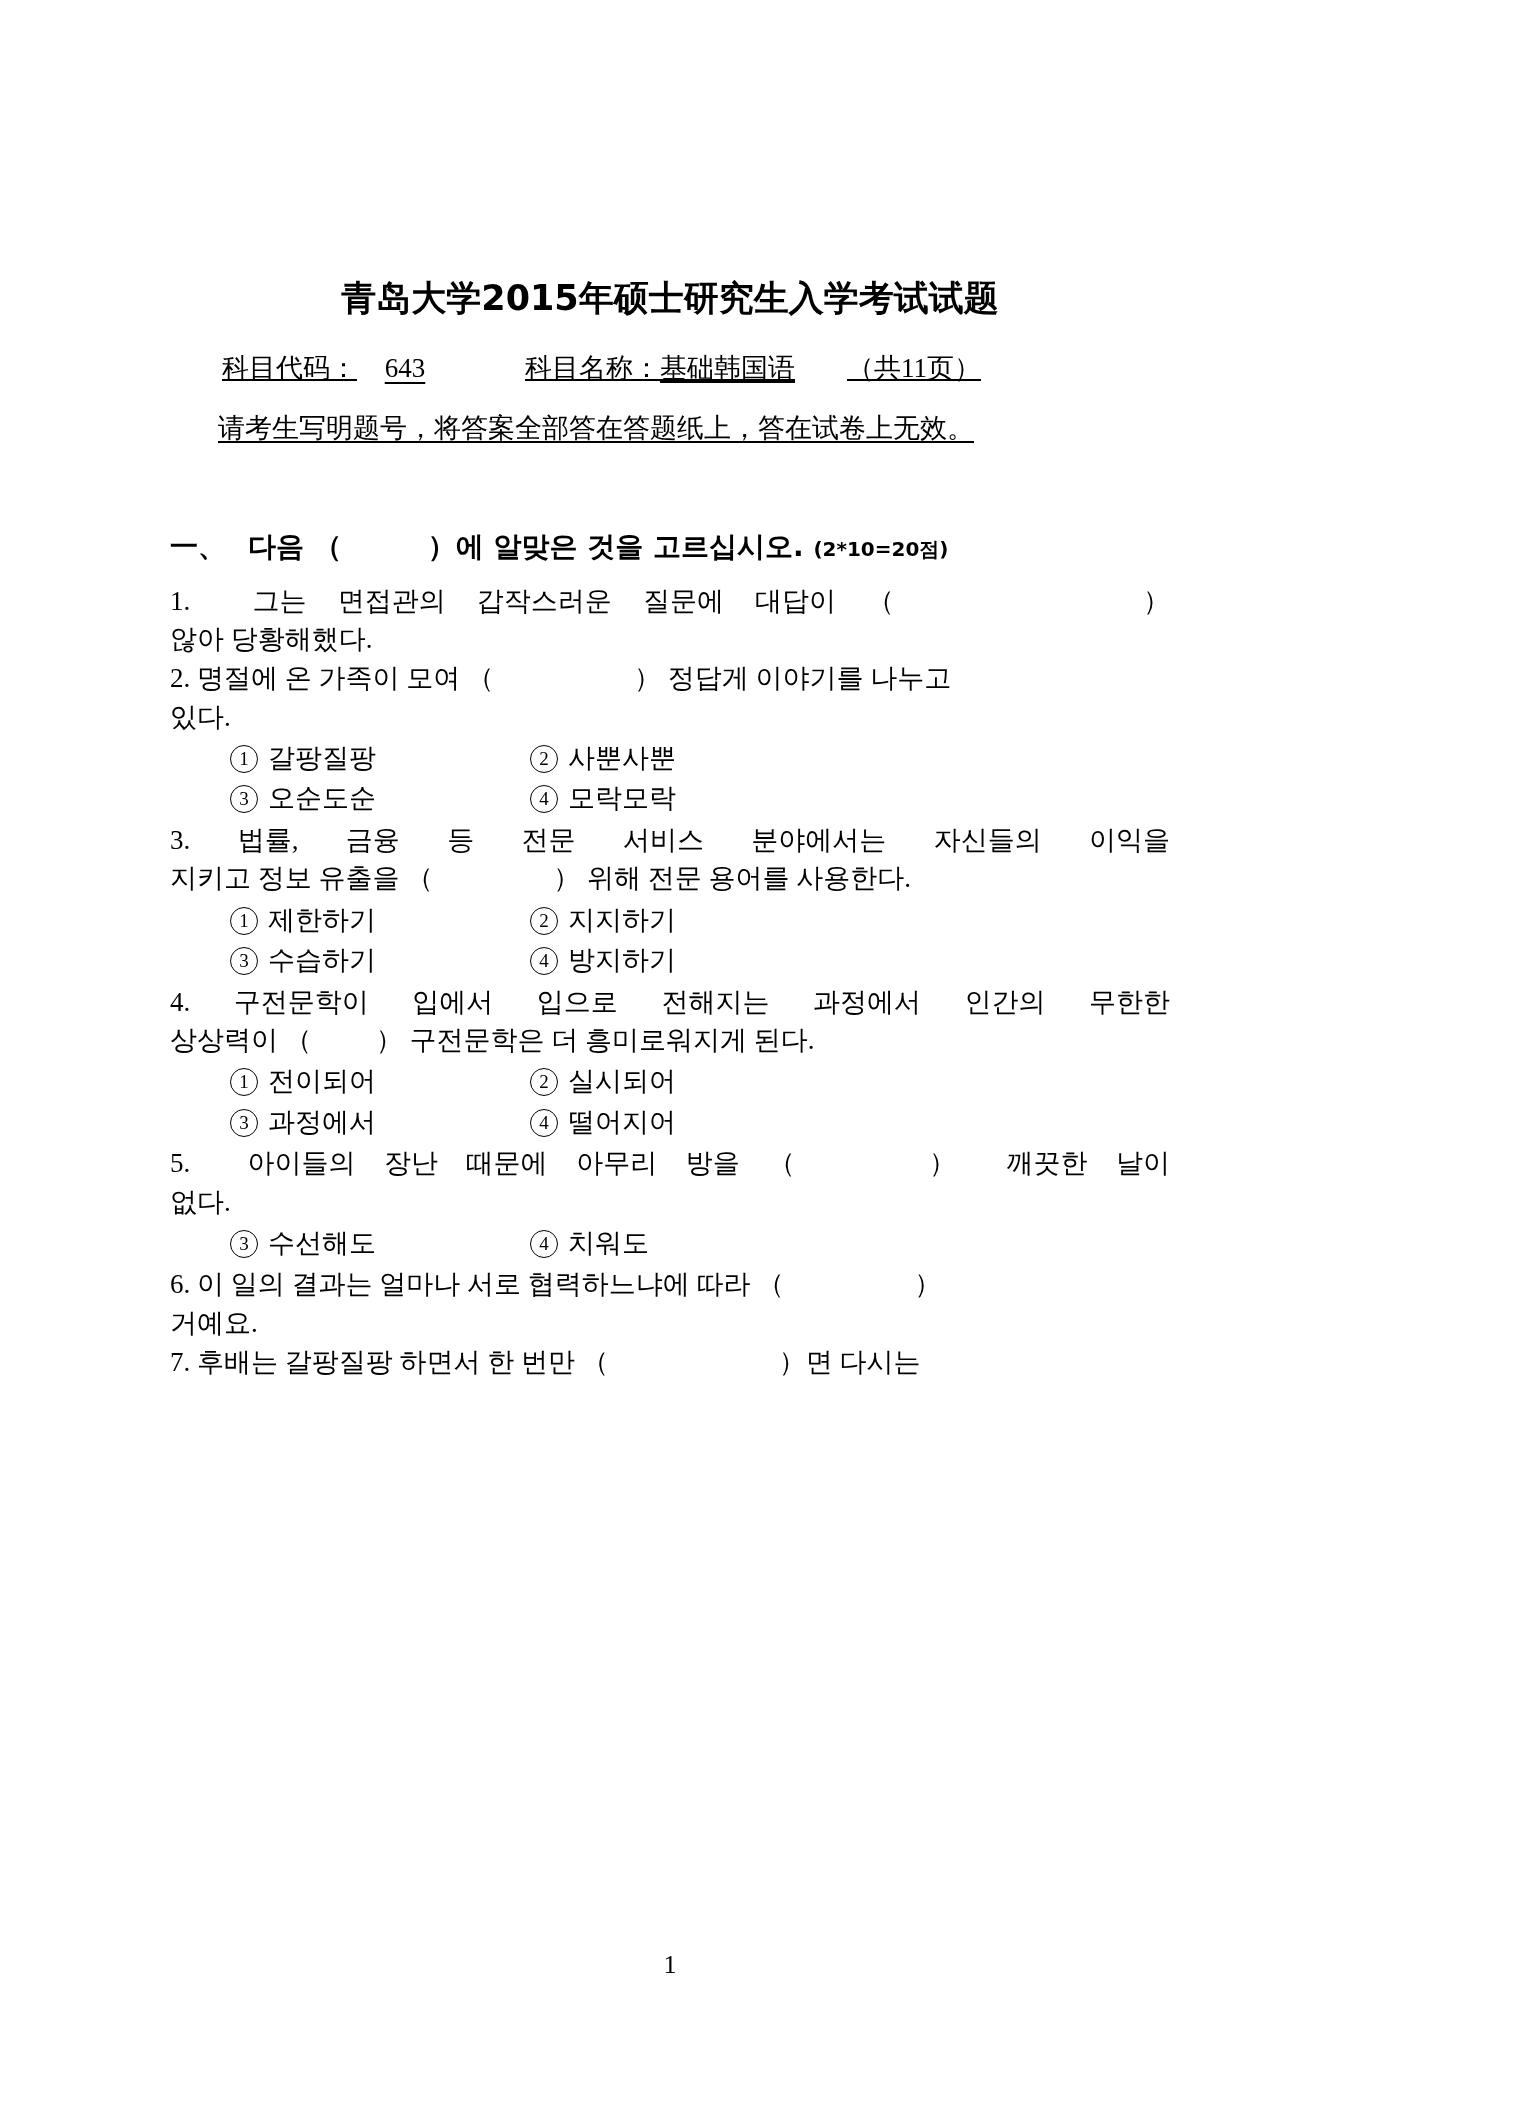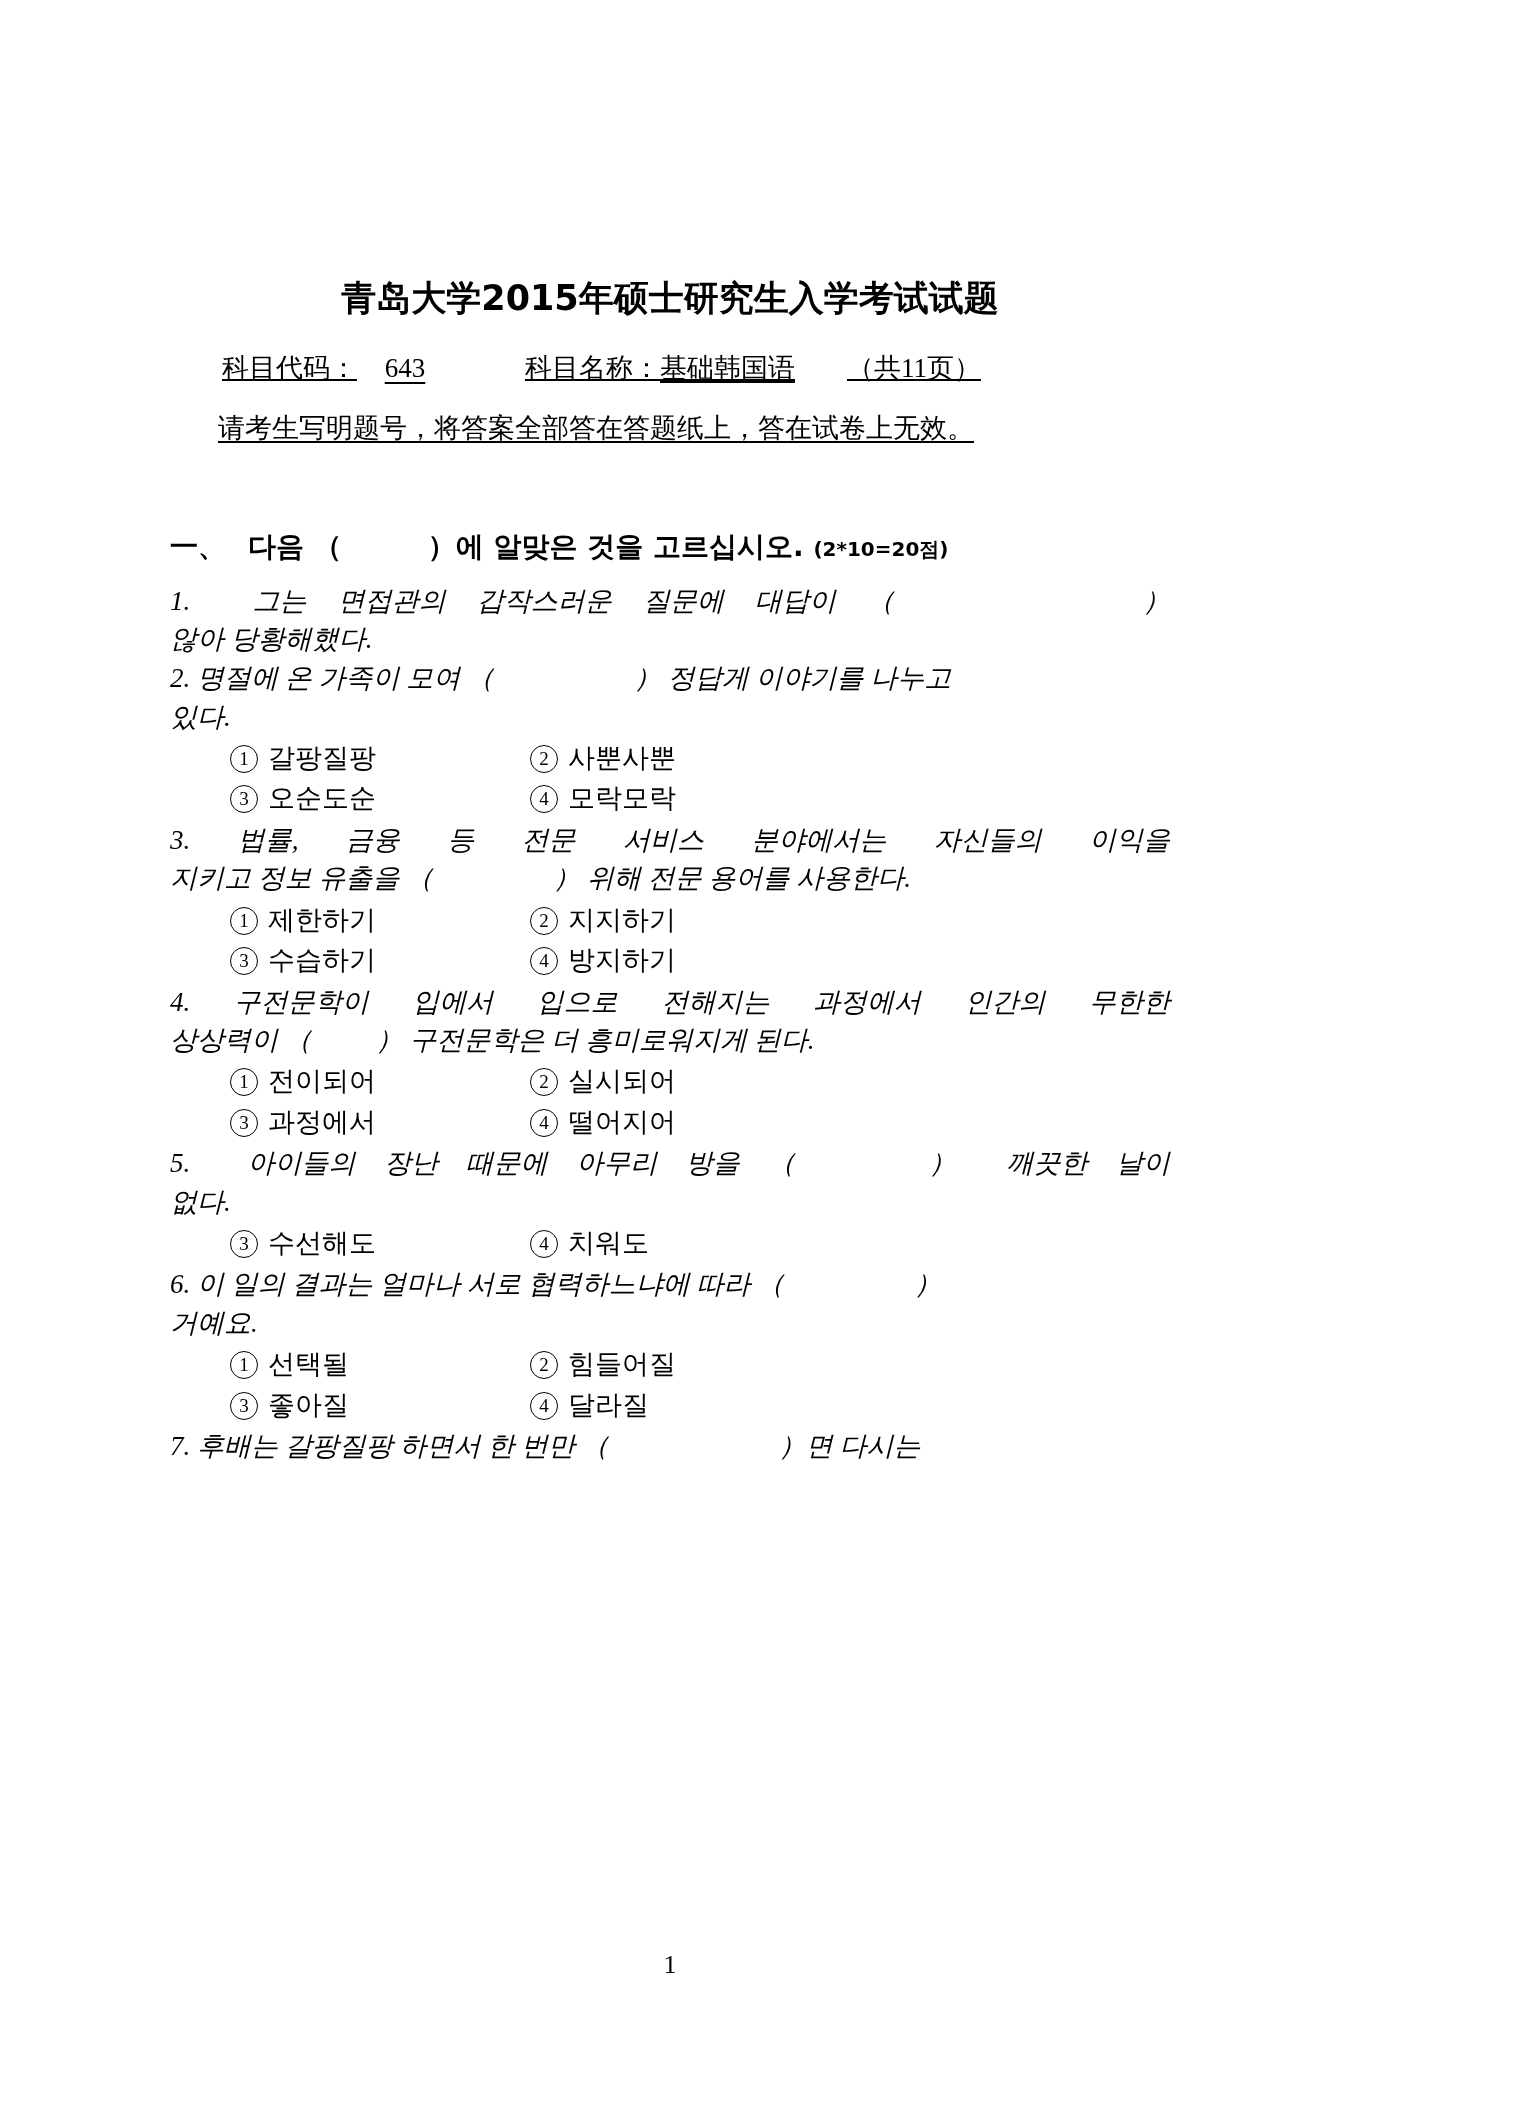--- a/index.html
+++ b/index.html
@@ -98,21 +98,20 @@
   .q {
     font-size: 27px;
     line-height: 1.42;
     margin: 0 0 1px 0;
   }
   .q-text {
     display: block;
     text-align: justify;
     text-align-last: left;
     word-break: keep-all;
-    font-style: italic;
   }
   .q-text.spread {
     text-align-last: justify;
   }
   .blankbox {
     display: inline-block;
   }
   .opts {
     margin: 2px 0 2px 0;
     padding: 0;
@@ -260,30 +259,20 @@
         </div>
       </div>
 
       <div class="q">
         <div class="q-text">
           <span>6.</span>&nbsp;<span>이 일의 결과는 얼마나 서로 협력하느냐에 따라 （</span><span class="blankbox" style="width:130px"></span><span>）</span>
         </div>
         <div class="q-text">
           <span>거예요.</span>
         </div>
-        <div class="opts">
-          <div class="opt-row">
-            <span class="opt opt-a"><span class="circ">1</span><span>선택될</span></span>
-            <span class="opt opt-b"><span class="circ">2</span><span>힘들어질</span></span>
-          </div>
-          <div class="opt-row">
-            <span class="opt opt-a"><span class="circ">3</span><span>좋아질</span></span>
-            <span class="opt opt-b"><span class="circ">4</span><span>달라질</span></span>
-          </div>
-        </div>
       </div>
 
       <div class="q">
         <div class="q-text">
           <span>7.</span>&nbsp;<span>후배는 갈팡질팡 하면서 한 번만 （</span><span class="blankbox" style="width:170px"></span><span>）면  다시는</span>
         </div>
       </div>
 
     </div>
 

